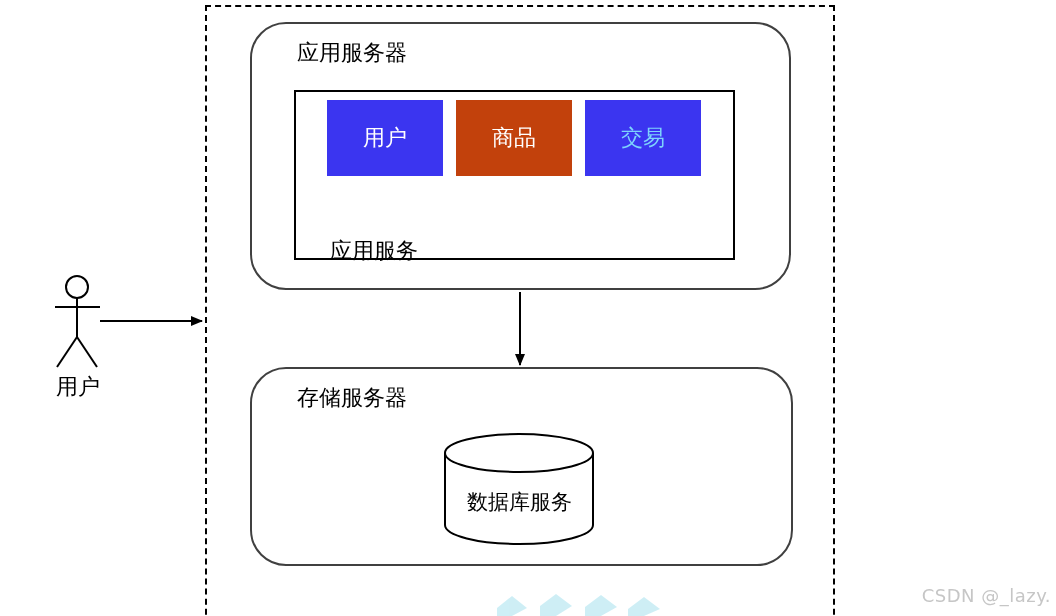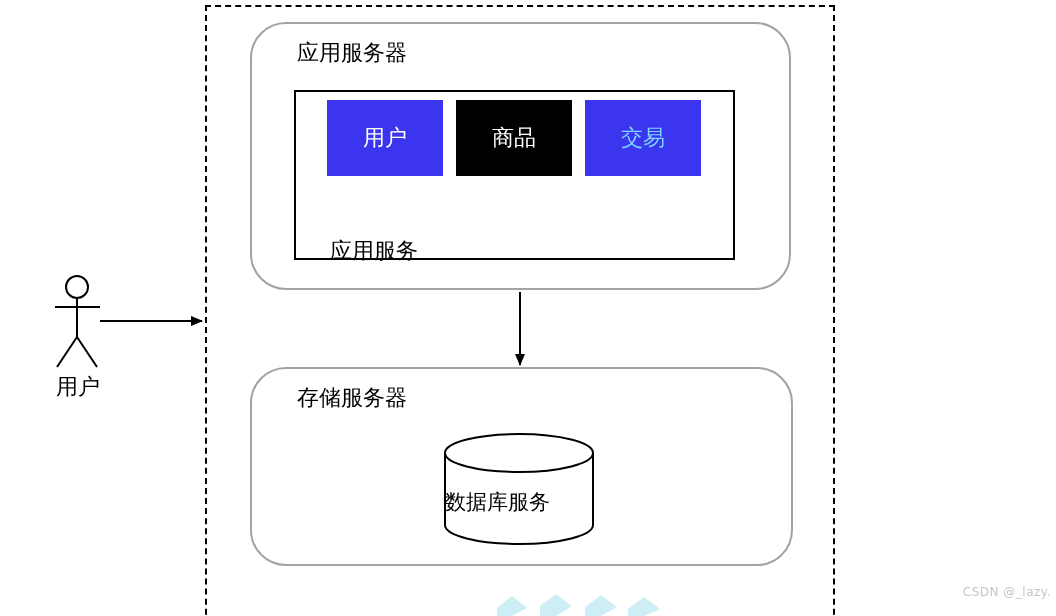--- a/index.html
+++ b/index.html
@@ -25,21 +25,21 @@
   }
   .boundary {
     position: absolute;
     left: 205px; top: 5px;
     width: 630px; height: 660px;
     border: 2px dashed #000000;
     background: transparent;
   }
   .server-box {
     position: absolute;
-    border: 2px solid #a3a3a3;
+    border: 2px solid #404040;
     border-radius: 36px;
     background: #ffffff;
   }
   .app-server {
     left: 250px; top: 22px;
     width: 541px; height: 268px;
   }
   .storage-server {
     left: 250px; top: 367px;
     width: 543px; height: 199px;
@@ -75,36 +75,36 @@
   .services-label {
     position: absolute;
     left: 34px; top: 144px;
     font-size: 22px;
     white-space: nowrap;
   }
   .db-label {
     position: absolute;
     left: 445px; top: 488px;
     width: 149px;
-    text-align: left;
+    text-align: center;
     font-size: 21px;
     white-space: nowrap;
   }
   .actor-label {
     position: absolute;
     left: 48px; top: 372px;
     width: 60px;
     text-align: center;
     font-size: 22px;
     white-space: nowrap;
   }
   .watermark-text {
     position: absolute;
     right: 5px; top: 585px;
-    font-size: 12px;
+    font-size: 18px;
     letter-spacing: 0.5px;
     white-space: nowrap;
   }
 </style>
 </head>
 <body>
 
 <div class="canvas">
 
   <svg class="layer" viewBox="0 0 1056 616">
@@ -117,21 +117,21 @@
     </g>
   </svg>
 
   <div class="boundary"></div>
 
   <div class="server-box app-server">
     <div class="box-title">应用服务器</div>
     <div class="services-box">
       <div class="modules-row">
         <div class="module" style="background: rgb(59, 53, 240); color: rgb(255, 255, 255);">用户</div>
-        <div class="module" style="background: #000000; color: rgb(255, 255, 255);">商品</div>
+        <div class="module" style="background: #c2410c; color: rgb(255, 255, 255);">商品</div>
         <div class="module" style="background: rgb(59, 53, 240); color: #7dd3fc;">交易</div>
       </div>
       <div class="services-label">应用服务</div>
     </div>
   </div>
 
   <div class="server-box storage-server">
     <div class="box-title">存储服务器</div>
   </div>
 

